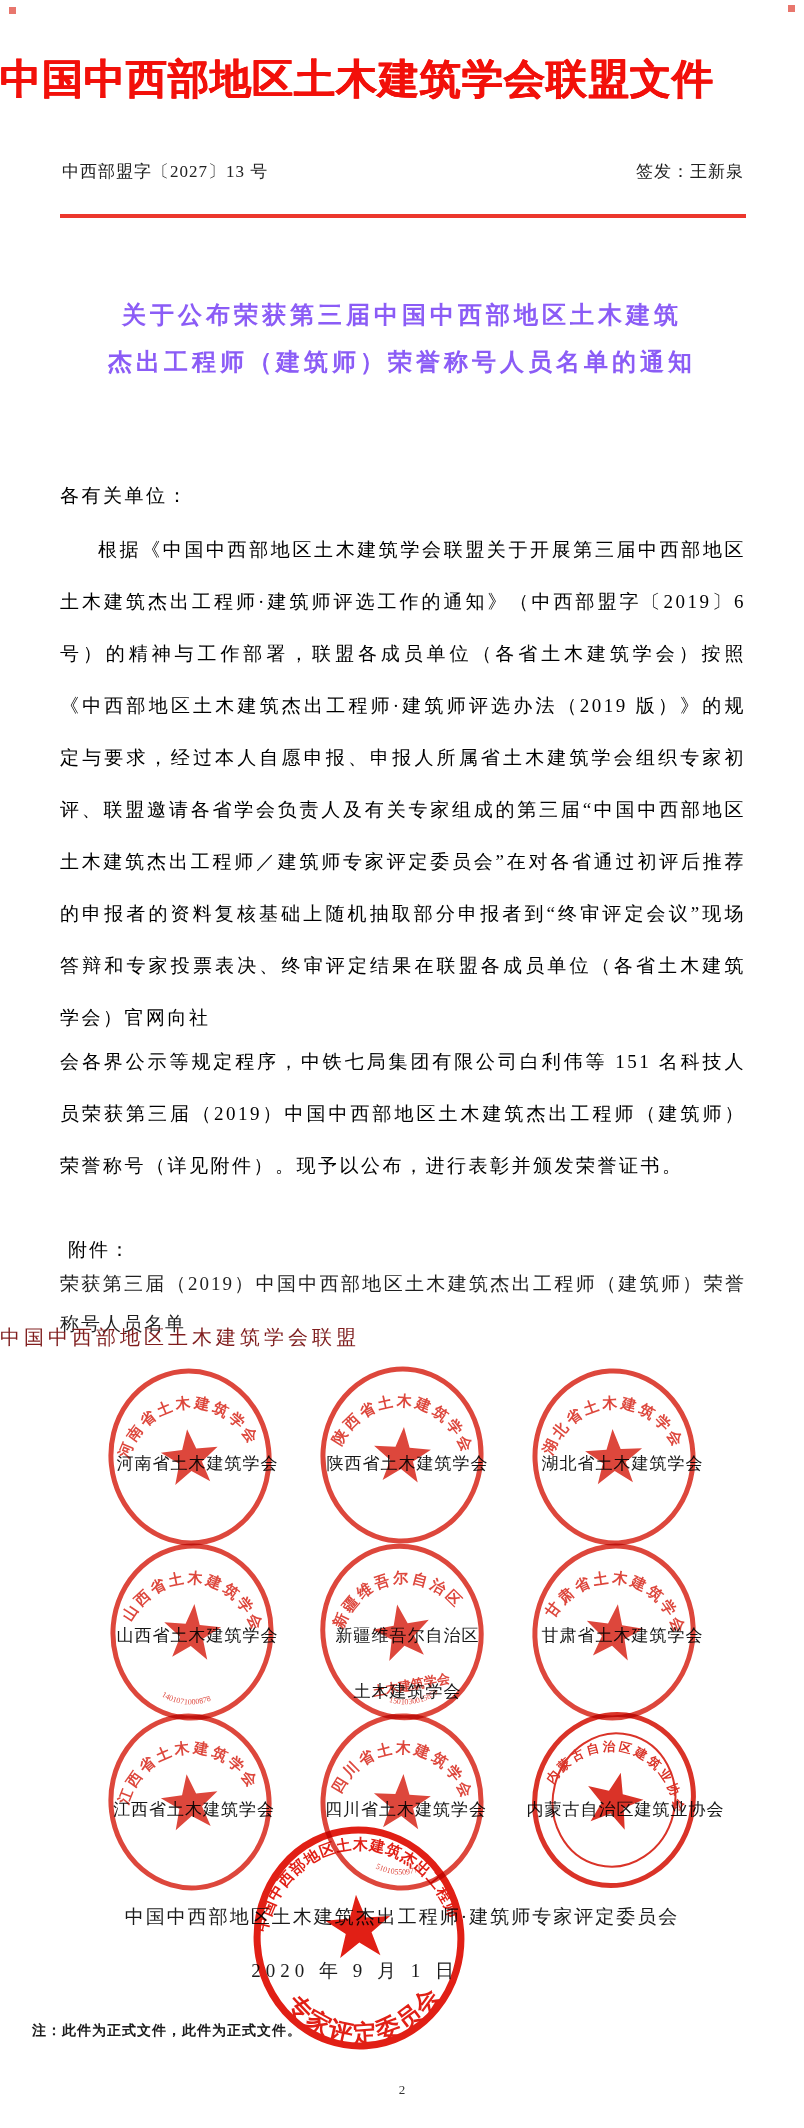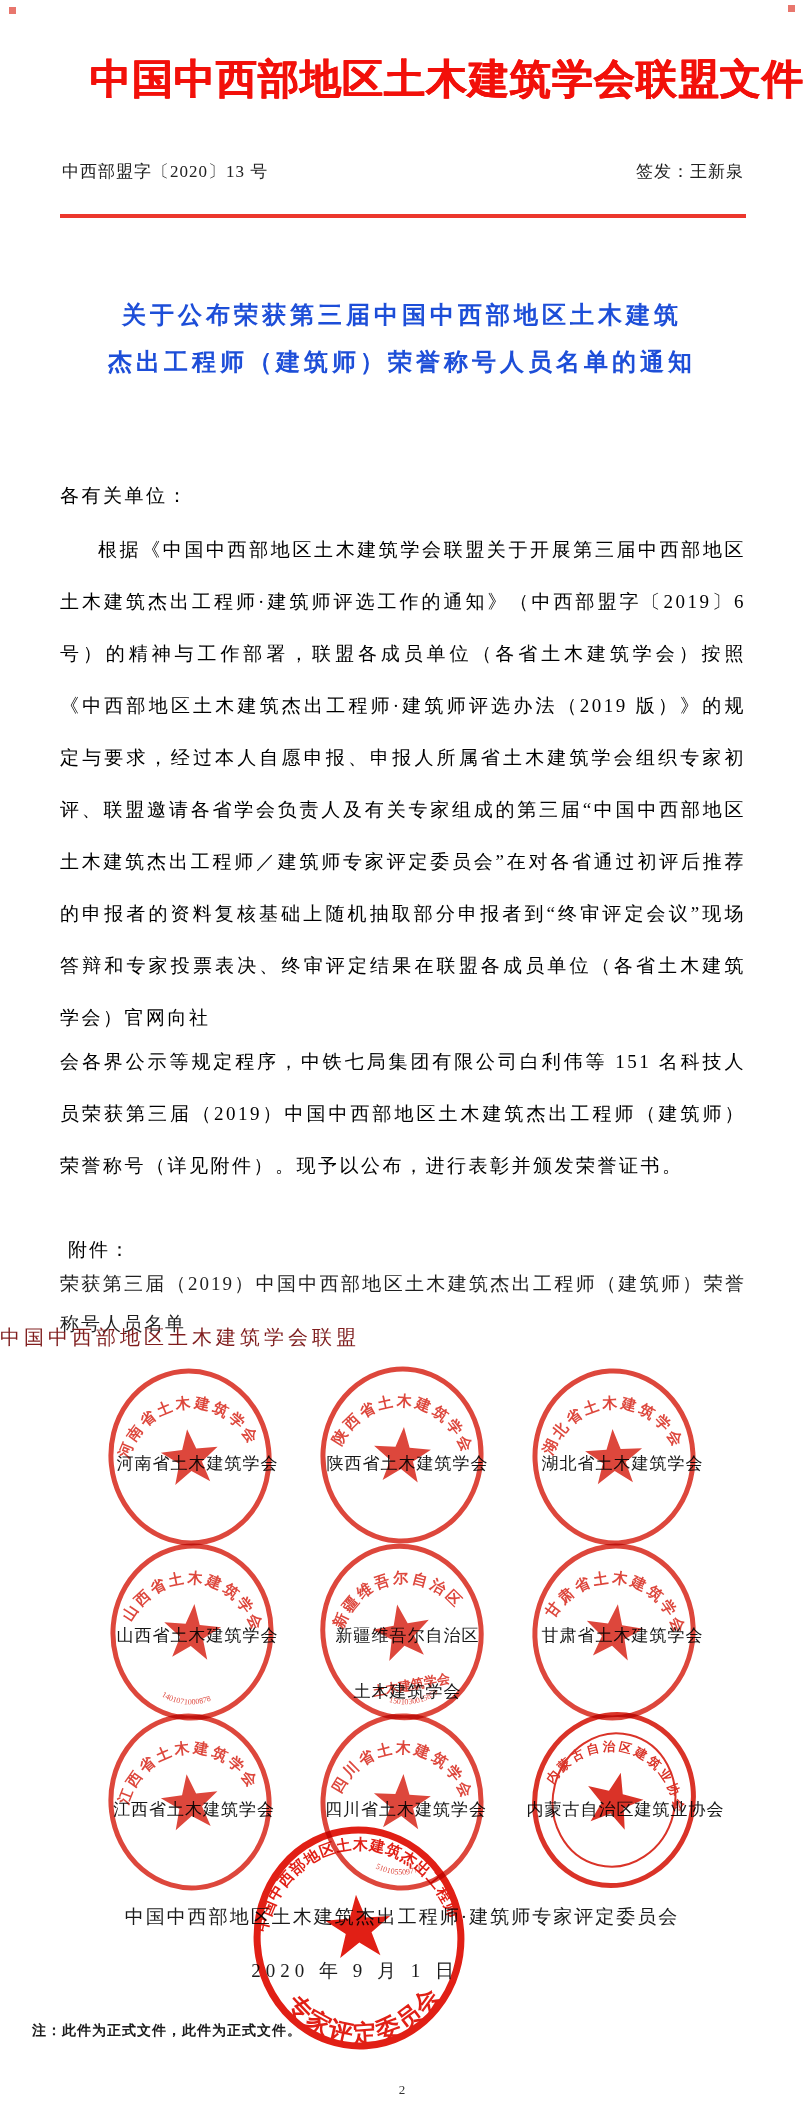--- a/index.html
+++ b/index.html
@@ -1,31 +1,31 @@
 <!DOCTYPE html>
 <html><head>
 <meta charset="utf-8">
 <style>
   html,body{margin:0;padding:0;background:#e8e8e8;}
   #page{position:relative;width:804px;height:2128px;background:#ffffff;margin:0 auto;overflow:hidden;
         font-family:"Liberation Serif","DejaVu Serif",serif;color:#1f1f1f;}
   .abs{position:absolute;}
   
-  #org-title{left:0;top:36px;width:804px;text-align:right;font-size:41px;font-weight:900;
+  #org-title{left:0;top:36px;width:804px;text-align:left;font-size:41px;font-weight:900;
              color:#f2100a;letter-spacing:1px;line-height:86px;
              text-shadow:0.6px 0 0 #f2100a, -0.6px 0 0 #f2100a;}
   #doc-row{left:62px;top:160px;width:682px;display:flex;justify-content:space-between;
            font-size:17px;letter-spacing:1px;color:#202020;}
   #red-rule{left:60px;top:214px;width:686px;height:4px;background:#ec372d;}
   .corner-mark{width:7px;height:7px;background:#e8766d;}
   #cm1{left:9px;top:7px;}
   #cm2{left:788px;top:5px;}
   
   #doc-title{left:60px;top:292px;width:684px;text-align:center;font-weight:bold;
-             font-size:24px;line-height:47px;letter-spacing:4px;color:#1d4ed8;}
+             font-size:24px;line-height:47px;letter-spacing:4px;color:#8b5cf6;}
   
   .bodytext{font-size:19px;line-height:52px;letter-spacing:2.5px;color:#000000;text-align:justify;}
   #salutation{left:60px;top:470px;width:684px;}
   #para1{left:60px;top:524px;width:686px;text-indent:2em;}
   #para2{left:60px;top:1036px;width:686px;}
   #attach-label{left:68px;top:1224px;width:684px;font-size:19px;letter-spacing:2px;}
   #attach-text{left:60px;top:1264px;width:686px;font-size:19px;line-height:40px;letter-spacing:2px;text-align:justify;}
   
   #alliance-line{left:0;top:1324px;width:804px;text-align:left;font-size:20px;
                  letter-spacing:4px;color:#7f1d1d;}
@@ -65,21 +65,21 @@
 <body>
 
 <div id="page">
 
   <div class="abs corner-mark" id="cm1"></div>
   <div class="abs corner-mark" id="cm2"></div>
 
   <div class="abs" id="org-title">中国中西部地区土木建筑学会联盟文件</div>
 
   <div class="abs" id="doc-row">
-    <span>中西部盟字〔2020〕13 号</span>
+    <span>中西部盟字〔2027〕13 号</span>
     <span>签发：王新泉</span>
   </div>
 
   <div class="abs" id="red-rule"></div>
 
   <div class="abs" id="doc-title">
     <div>关于公布荣获第三届中国中西部地区土木建筑</div>
     <div>杰出工程师（建筑师）荣誉称号人员名单的通知</div>
   </div>
 

